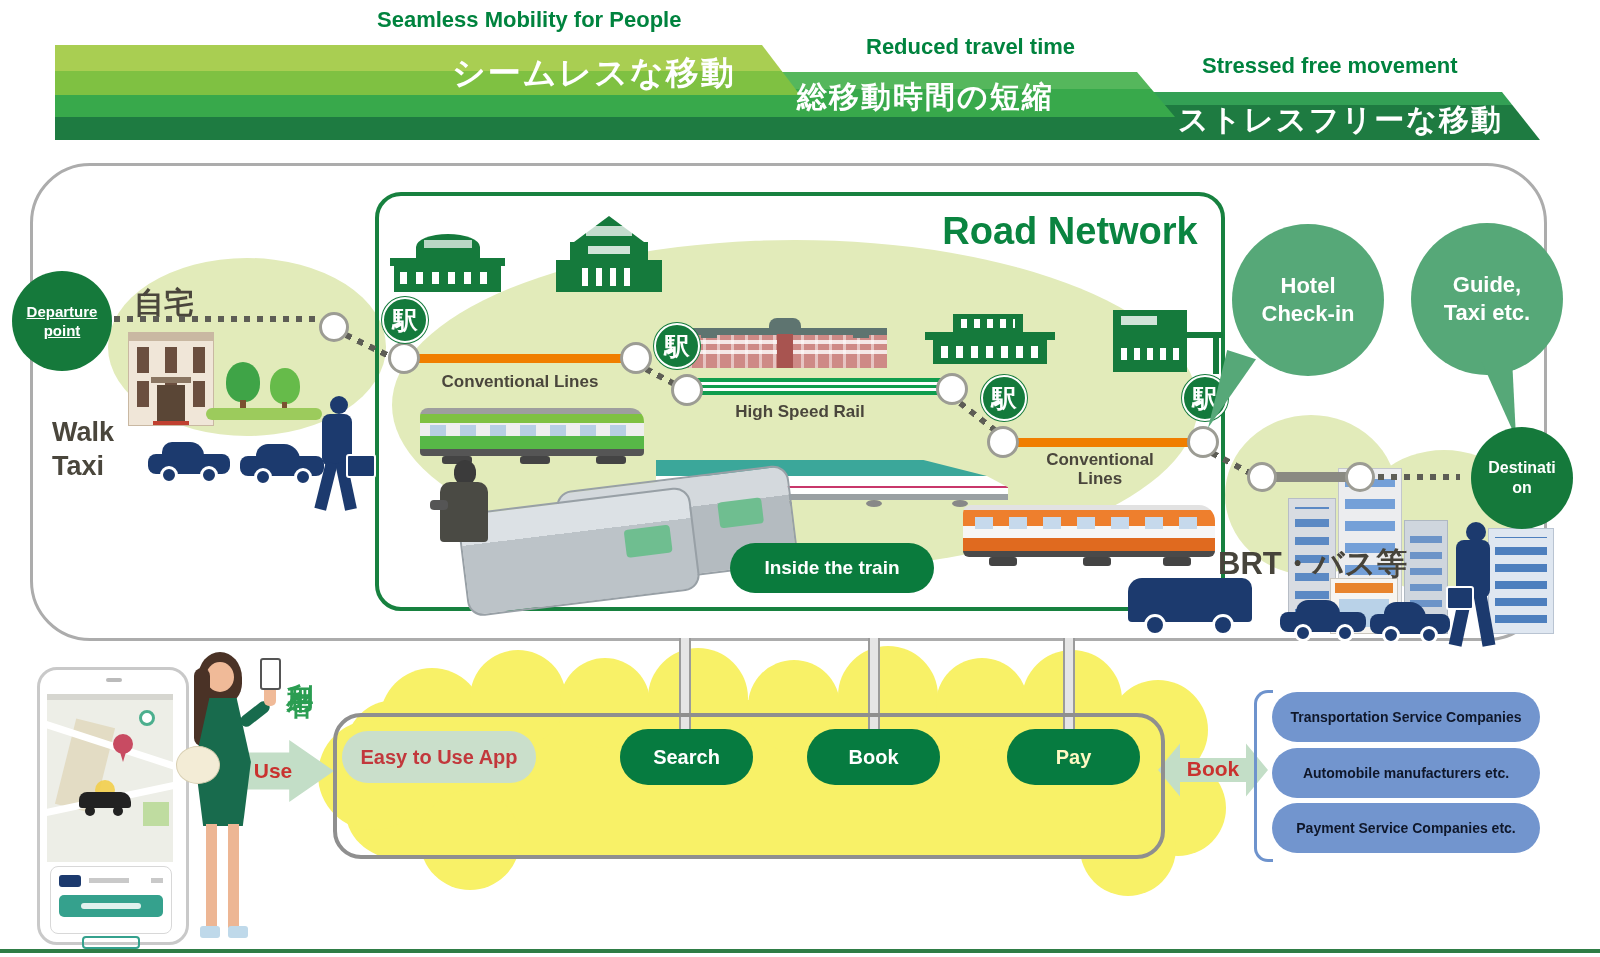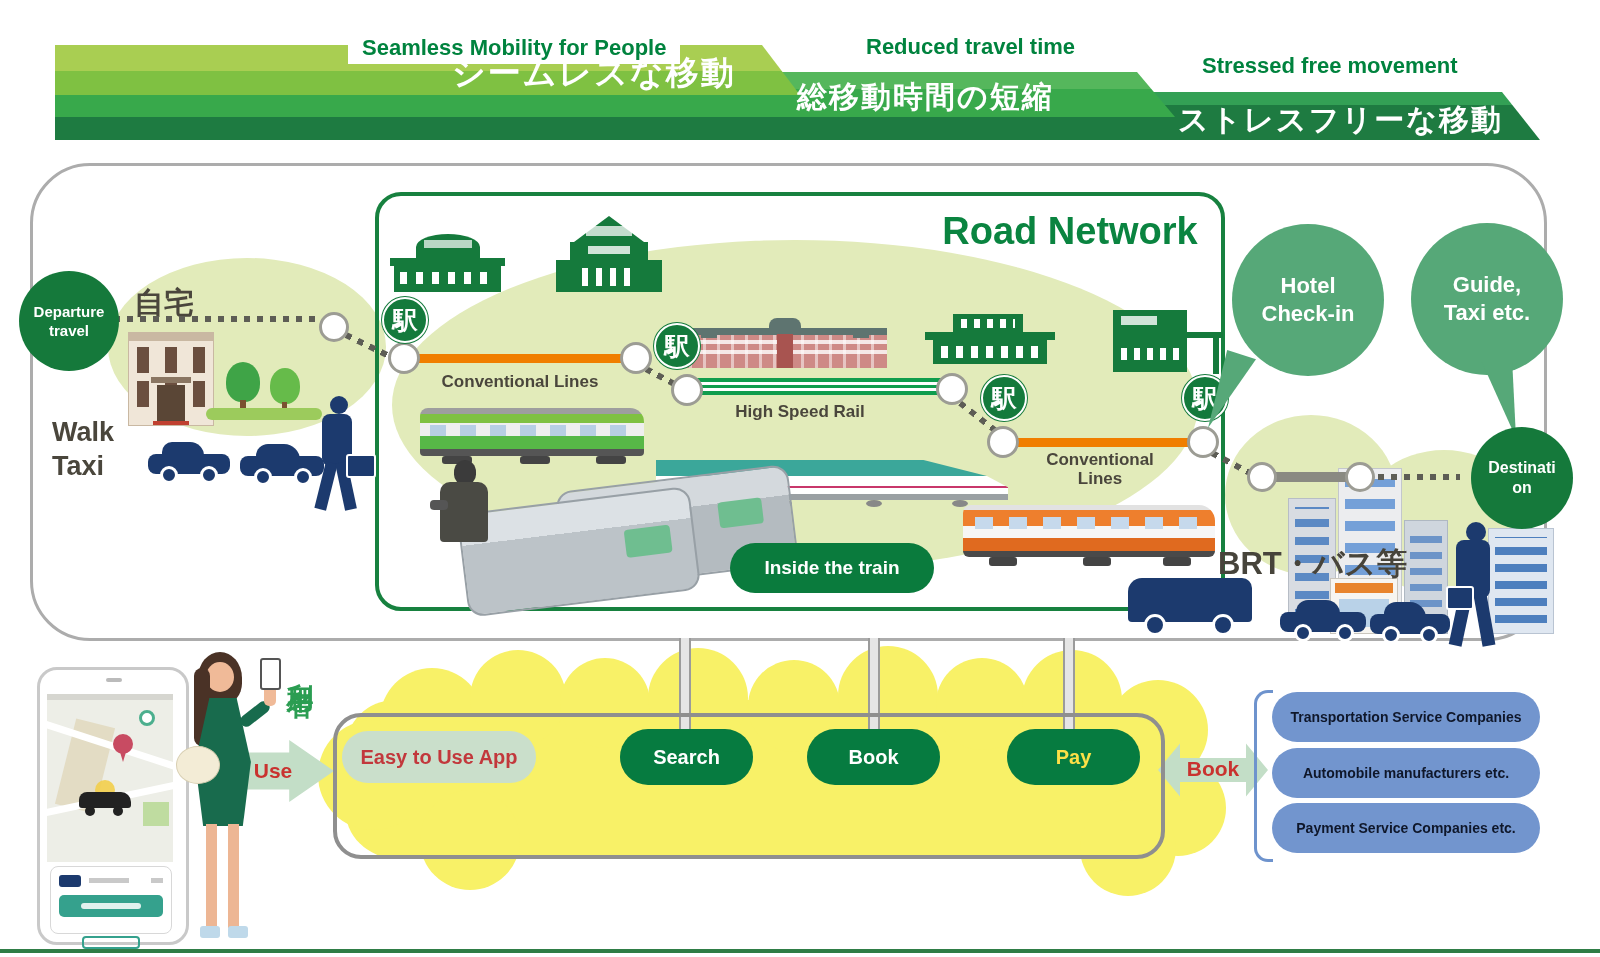--- a/index.html
+++ b/index.html
@@ -56,38 +56,38 @@
               background:linear-gradient(180deg,#A9CE52 0 52%,#7FC142 52% 100%);"></div>
   <div class="bar" style="left:55px;top:72px;width:1120px;height:45px;z-index:12;
               background:linear-gradient(180deg,#55B75C 0 38%,#38A94B 38% 100%);"></div>
   <div class="bar" style="left:55px;top:92px;width:1485px;height:48px;z-index:11;
               background:linear-gradient(180deg,#33A055 0 28%,#1E7B41 28% 100%);"></div>
 
   <div class="bar-label" style="left:797px;top:77px;font-size:30px;z-index:14;">総移動時間の短縮</div>
   <div class="bar-label" style="left:452px;top:51px;font-size:33px;z-index:14;">シームレスな移動</div>
   <div class="bar-label" style="left:1178px;top:100px;font-size:30px;z-index:14;">ストレスフリーな移動</div>
 
-  <div class="en-label" style="left:348px;top:4px;margin-top:28px;">Seamless Mobility for People</div>
+  <div class="en-label" style="left:363px;top:4px;">Seamless Mobility for People</div>
   <div class="en-label" style="left:852px;top:31px;">Reduced travel time</div>
   <div class="en-label" style="left:1188px;top:50px;">Stressed free movement</div>
 
   <div class="outer-box" style="left:30px;top:163px;width:1511px;height:472px;"></div>
 
   <div class="ellipse" style="left:108px;top:258px;width:278px;height:178px;"></div>
   <div class="ellipse" style="left:392px;top:240px;width:806px;height:330px;"></div>
   <div class="ellipse" style="left:1225px;top:415px;width:172px;height:160px;"></div>
   <div class="ellipse" style="left:1358px;top:450px;width:172px;height:145px;"></div>
 
   <div class="green-box" style="left:375px;top:192px;width:842px;height:411px;"></div>
   <div class="abs" style="left:930px;top:210px;width:280px;text-align:center;font-size:38px;font-weight:bold;
               color:#0A8440;z-index:4;">Road Network</div>
 
-  <div class="big-circle" style="left:19px;top:271px;width:100px;height:100px;background:#15793B;font-size:15px;line-height:19px;">
+  <div class="big-circle" style="left:12px;top:271px;width:100px;height:100px;background:#15793B;font-size:15px;line-height:19px;text-decoration:underline;">
     <span>Departure</span>
-    <span>travel</span>
+    <span>point</span>
   </div>
 
   <div class="abs" style="left:134px;top:283px;font-size:30px;font-weight:bold;color:#4A463C;z-index:4;">自宅</div>
   <div class="abs" style="left:128px;top:332px;width:84px;height:92px;z-index:4;background:#F0E6D8;border:1px solid #C9B8A2;">
     <div class="abs" style="left:0;top:0;width:84px;height:8px;background:#C9B8A2;"></div>
     <div class="abs" style="left:8px;top:14px;width:68px;height:26px;
          background:repeating-linear-gradient(90deg,#6B4F3F 0 12px,transparent 12px 28px);"></div>
     <div class="abs" style="left:8px;top:48px;width:68px;height:26px;
          background:repeating-linear-gradient(90deg,#6B4F3F 0 12px,transparent 12px 28px);"></div>
     <div class="abs" style="left:28px;top:52px;width:28px;height:40px;background:#5A4636;"></div>
@@ -360,21 +360,21 @@
 
   <div class="pill" style="left:342px;top:731px;width:194px;height:52px;background:#CADFCB;color:#C2383C;font-size:20px;">
     <span>Easy to Use App</span>
   </div>
   <div class="pill" style="left:620px;top:729px;width:133px;height:56px;background:#067B40;color:#fff;font-size:20px;">
     <span>Search</span>
   </div>
   <div class="pill" style="left:807px;top:729px;width:133px;height:56px;background:#067B40;color:#fff;font-size:20px;">
     <span>Book</span>
   </div>
-  <div class="pill" style="left:1007px;top:729px;width:133px;height:56px;background:#067B40;color:#fde047;font-size:20px;text-align:center;">
+  <div class="pill" style="left:1007px;top:729px;width:133px;height:56px;background:#067B40;color:#fef9c3;font-size:20px;text-align:center;">
     <span>Pay</span>
   </div>
 
 
   <div class="abs" style="left:222px;top:740px;width:112px;height:62px;background:#C3DEC7;z-index:3;
               clip-path:polygon(0 20%,60% 20%,60% 0,100% 50%,60% 100%,60% 80%,0 80%);"></div>
   <div class="arrow-label" style="left:238px;top:759px;width:70px;">Use</div>
 
   <div class="abs" style="left:1158px;top:737px;width:110px;height:66px;background:#C3DEC7;z-index:3;
               clip-path:polygon(0 50%,20% 10%,20% 32%,80% 32%,80% 10%,100% 50%,80% 90%,80% 68%,20% 68%,20% 90%);"></div>

